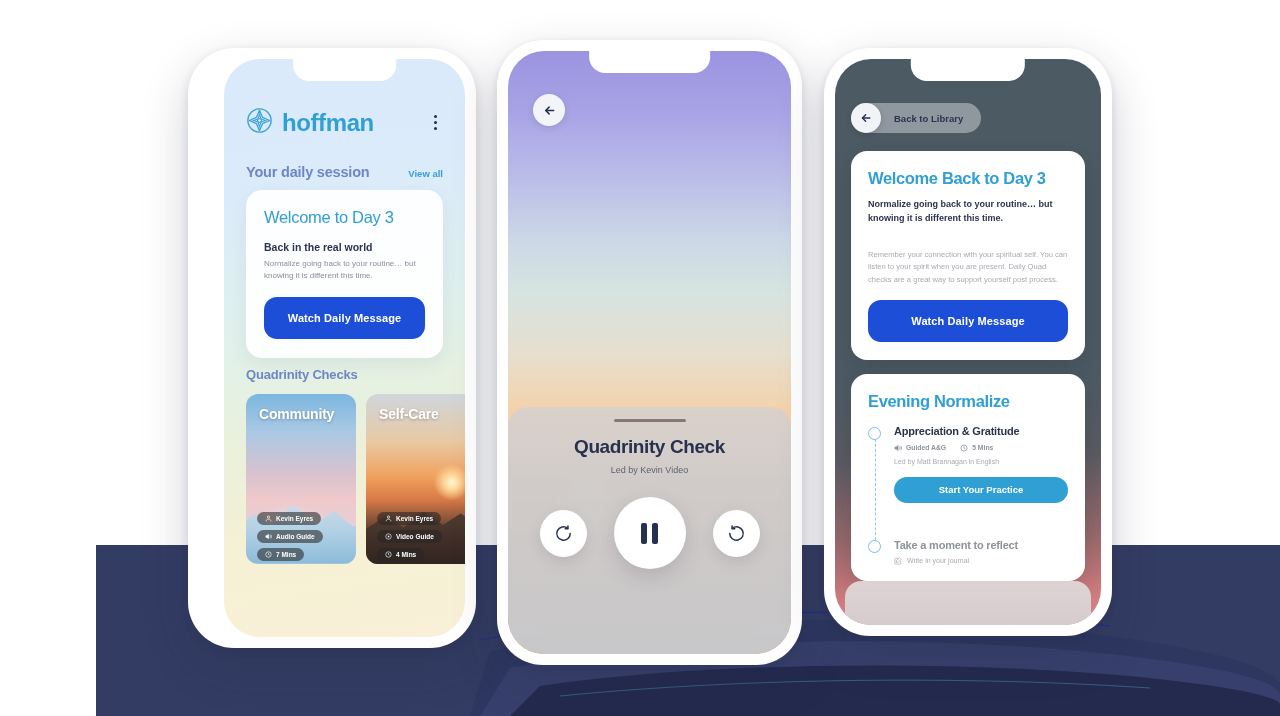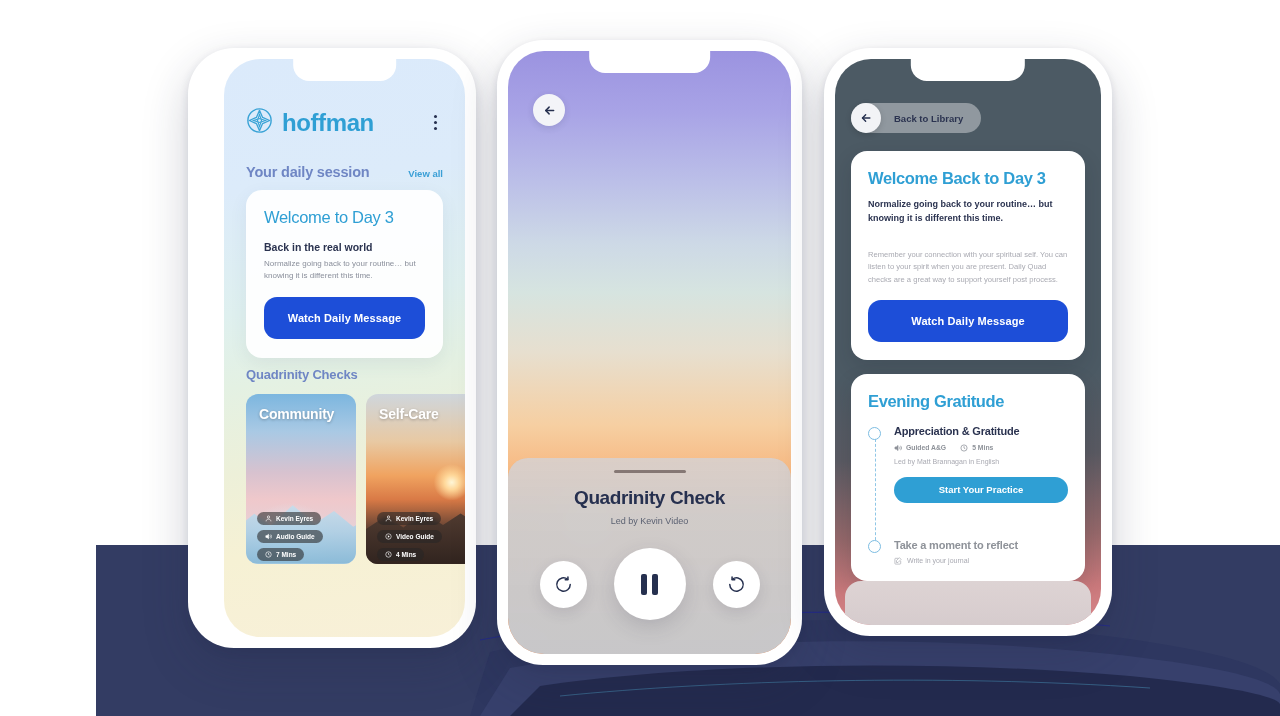--- a/index.html
+++ b/index.html
@@ -138,21 +138,21 @@
         #9b93e0 0%, #a8a3e6 10%, #bcc0e8 22%, #cdd9e6 32%, #d6e4e0 40%,
         #e7dfcf 50%, #f6cfa2 62%, #f7b278 72%, #f3a369 80%, #e89a6b 88%, #d9a083 100%);
   }
   .back-circle {
     position: absolute; left: 25px; top: 43px; width: 32px; height: 32px;
     border-radius: 50%; background: #f3f4f8;
     display: flex; align-items: center; justify-content: center; cursor: pointer;
     box-shadow: 0 2px 7px rgba(40,50,80,.14);
   }
   .player-sheet {
-    position: absolute; left: 0; right: 0; bottom: 0; height: 196px;
+    position: absolute; left: 0; right: 0; bottom: 0; height: 247px;
     background: linear-gradient(180deg, rgba(216,208,205,.92) 0%, rgba(206,205,206,.95) 30%, rgba(199,200,203,.97) 100%);
     backdrop-filter: blur(16px);
     border-top-left-radius: 20px; border-top-right-radius: 20px;
     padding: 12px 26px 0 26px;
   }
   .grabber {
     width: 72px; height: 3px; border-radius: 2px; background: #6a5b58;
     margin: 0 auto 14px auto; opacity: .75;
   }
   .player-title { text-align: center; font-size: 19px; font-weight: 700; color: #26304f; letter-spacing: -.4px; }
@@ -416,21 +416,21 @@
         </div>
 
         <div class="wcard">
           <h3>Welcome Back to Day 3</h3>
           <div class="lead">Normalize going back to your routine… but knowing it is different this time.</div>
           <div class="body">Remember your connection with your spiritual self. You can listen to your spirit when you are present. Daily Quad checks are a great way to support yourself post process.</div>
           <button class="btn-primary">Watch Daily Message</button>
         </div>
 
         <div class="ecard">
-          <h3>Evening Gratitude</h3>
+          <h3>Evening Normalize</h3>
 
           <div class="timeline">
             <div class="tl-line"></div>
 
             <div class="dot" style="top:2px"></div>
             <div>
               <div class="step-t">Appreciation &amp; Gratitude</div>
               <div class="meta">
                 <span>
                   <svg viewBox="0 0 16 16" fill="none" stroke="#8e9299" stroke-width="1.5">

